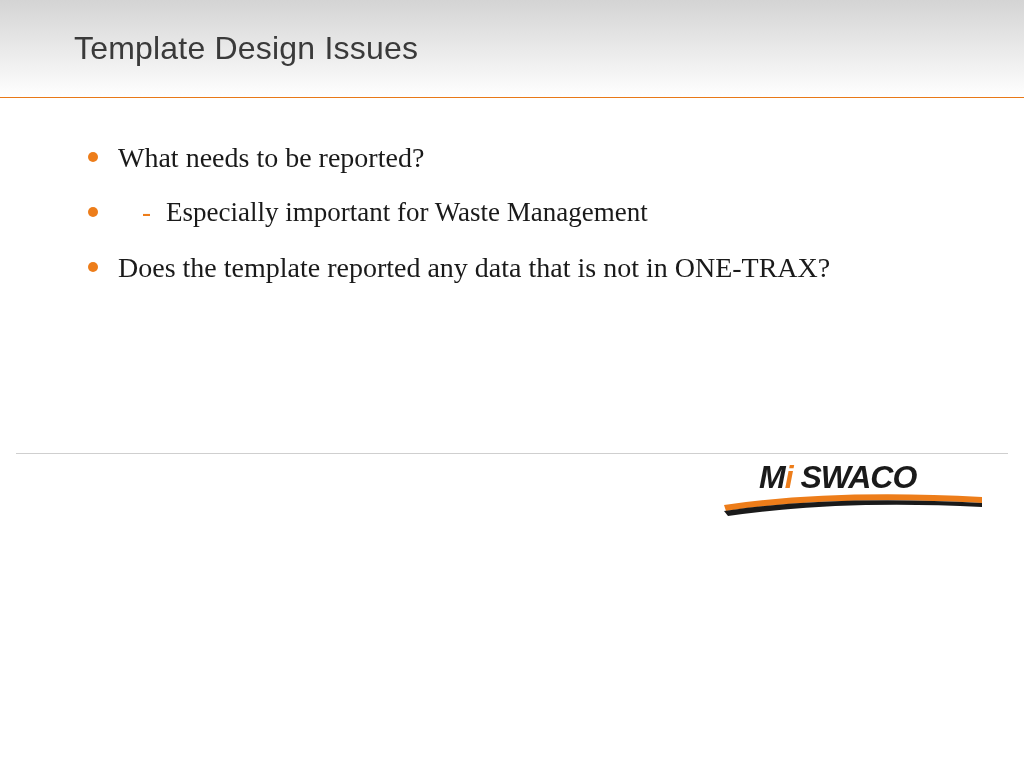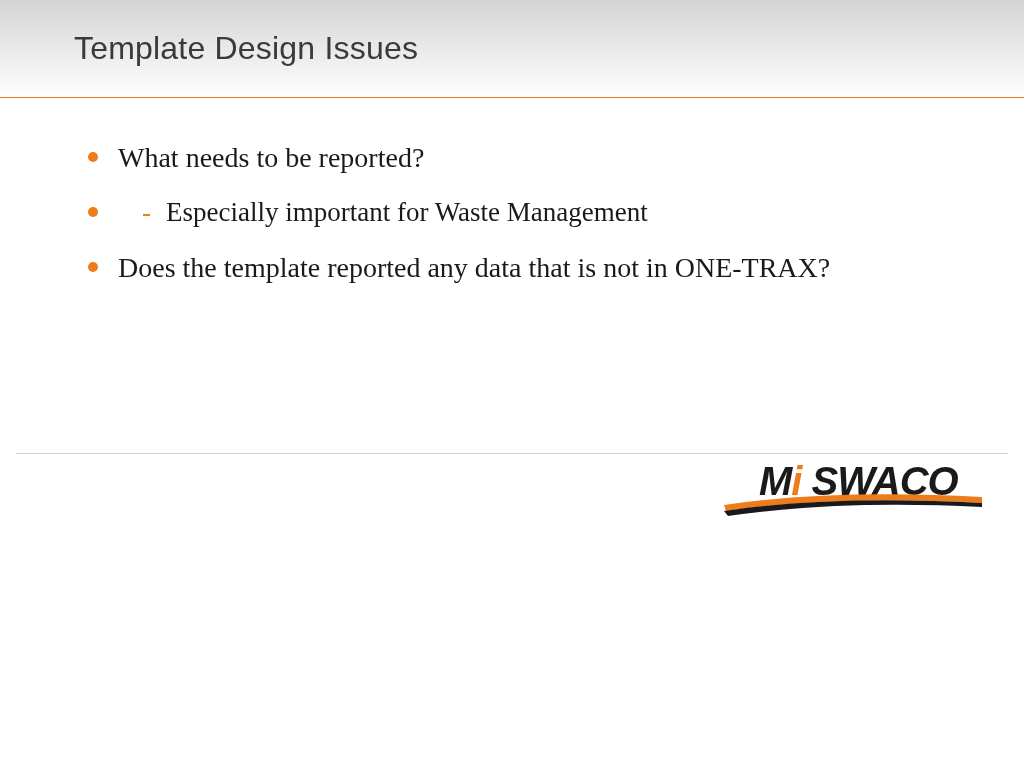--- a/index.html
+++ b/index.html
@@ -96,21 +96,21 @@
     position: absolute;
     right: 40px;
     bottom: 20px;
     width: 260px;
     height: 55px;
   }
   .logo-text {
     font-family: Arial, "Helvetica Neue", sans-serif;
     font-weight: 900;
     font-style: italic;
-    font-size: 40px;
+    font-size: 32px;
     letter-spacing: -1px;
     color: #1a1a1a;
     position: absolute;
     left: 35px;
     top: -4px;
     white-space: nowrap;
   }
   .logo-text .i-dot {
     color: #ed7d1a;
   }

